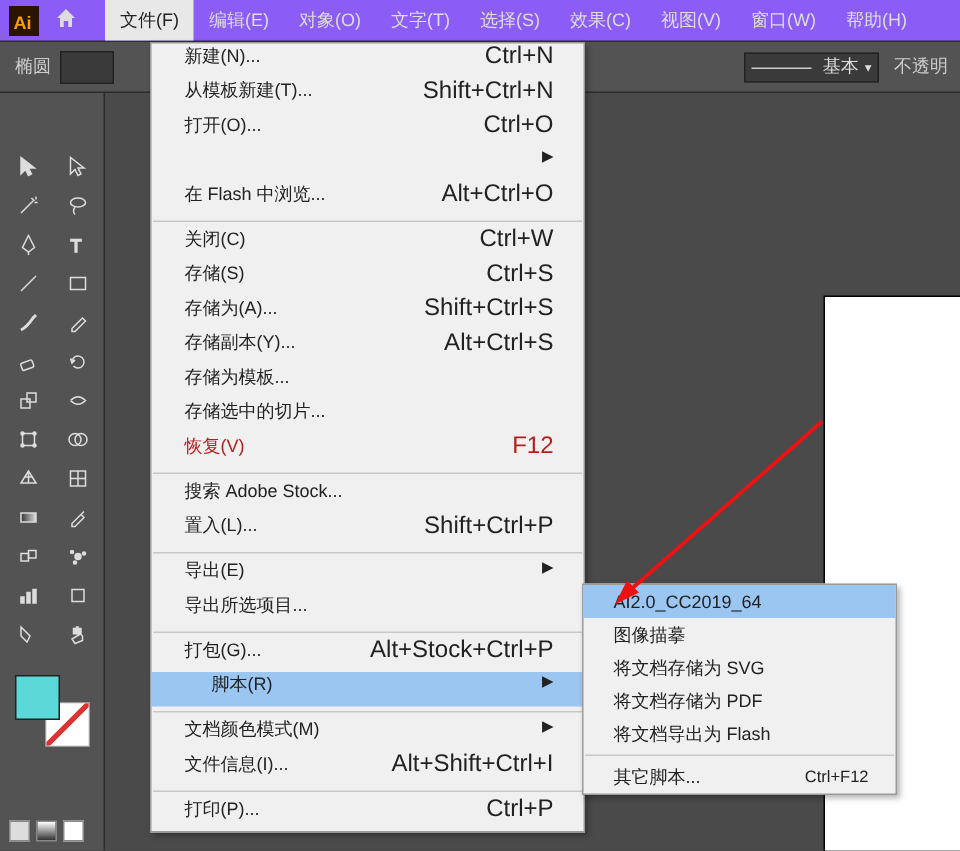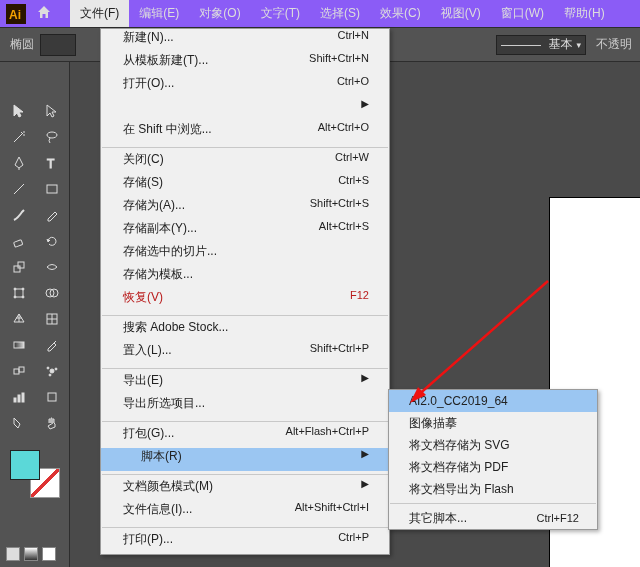--- a/index.html
+++ b/index.html
@@ -32,21 +32,21 @@
 .backsw::after{content:"";position:absolute;inset:0;background:linear-gradient(135deg,#fff 45%,#d33 46%,#d33 54%,#fff 55%);}
 .frontsw { position:absolute; left:10px; top:0; width:30px; height:30px; background:#5bd8d8; border:1px solid #222; }
 .minirow { position:absolute; bottom:6px; left:6px; display:flex; gap:4px; }
 .minirow span{width:14px;height:14px;border:1px solid #888;display:block;}
 
 
 .dropdown { position:absolute; top:28px; left:100px; width:290px; background:#f0f0f0; border:1px solid #9a9a9a; box-shadow:2px 2px 4px rgba(0,0,0,.3); z-index:100; }
 .dropdown .ditem { display:flex; height:23px; padding:0 20px 0 22px; color:#222; }
 .dropdown .ditem.disabled { color:#b91c1c; }
 .dropdown .ditem.hl { background:#9bc6f2;padding-left:40px; }
-.dropdown .ditem .sc { margin-left:auto; font-size:11px; }
+.dropdown .ditem .sc { margin-left:auto; font-size:16px; }
 .dropdown .ditem .arr { margin-left:auto; font-size:10px; }
 .dropdown hr { border:none; border-top:1px solid #c8c8c8; margin:3px 1px; }
 
 
 .submenu { position:absolute; top:389px; left:388px; width:210px; background:#f0f0f0; border:1px solid #9a9a9a; box-shadow:2px 2px 4px rgba(0,0,0,.3); z-index:110; }
 .submenu .ditem { display:flex; align-items:center; height:22px; padding:0 18px 0 20px; color:#222; }
 .submenu .ditem.hl { background:#9bc6f2; }
 .submenu .ditem .sc { margin-left:auto; font-size:11px; }
 .submenu hr{border:none;border-top:1px solid #c8c8c8;margin:3px 1px;}
 
@@ -272,45 +272,45 @@
       <span class="sc">Shift+Ctrl+N</span>
     </div>
     <div class="ditem">
       <span>打开(O)...</span>
       <span class="sc">Ctrl+O</span>
     </div>
     <div class="ditem">
       <span class="arr">▶</span>
     </div>
     <div class="ditem">
-      <span>在 Shift 中浏览...</span>
+      <span>在 Flash 中浏览...</span>
       <span class="sc">Alt+Ctrl+O</span>
     </div>
     <hr>
     <div class="ditem">
       <span>关闭(C)</span>
       <span class="sc">Ctrl+W</span>
     </div>
     <div class="ditem">
       <span>存储(S)</span>
       <span class="sc">Ctrl+S</span>
     </div>
     <div class="ditem">
       <span>存储为(A)...</span>
       <span class="sc">Shift+Ctrl+S</span>
     </div>
     <div class="ditem">
       <span>存储副本(Y)...</span>
       <span class="sc">Alt+Ctrl+S</span>
     </div>
     <div class="ditem">
+      <span>存储为模板...</span>
+    </div>
+    <div class="ditem">
       <span>存储选中的切片...</span>
-    </div>
-    <div class="ditem">
-      <span>存储为模板...</span>
     </div>
     <div class="ditem disabled">
       <span>恢复(V)</span>
       <span class="sc">F12</span>
     </div>
     <hr>
     <div class="ditem">
       <span>搜索 Adobe Stock...</span>
     </div>
     <div class="ditem">
@@ -321,21 +321,21 @@
     <div class="ditem">
       <span>导出(E)</span>
       <span class="arr">▶</span>
     </div>
     <div class="ditem">
       <span>导出所选项目...</span>
     </div>
     <hr>
     <div class="ditem">
       <span>打包(G)...</span>
-      <span class="sc">Alt+Flash+Ctrl+P</span>
+      <span class="sc">Alt+Stock+Ctrl+P</span>
     </div>
     <div class="ditem hl">
       <span>脚本(R)</span>
       <span class="arr">▶</span>
     </div>
     <hr>
     <div class="ditem">
       <span>文档颜色模式(M)</span>
       <span class="arr">▶</span>
     </div>

